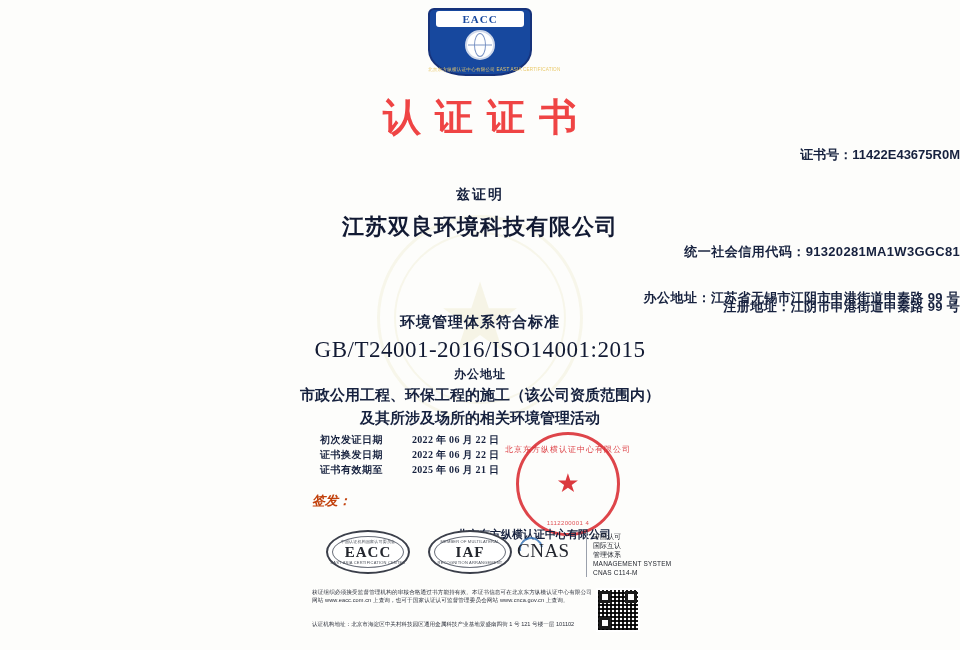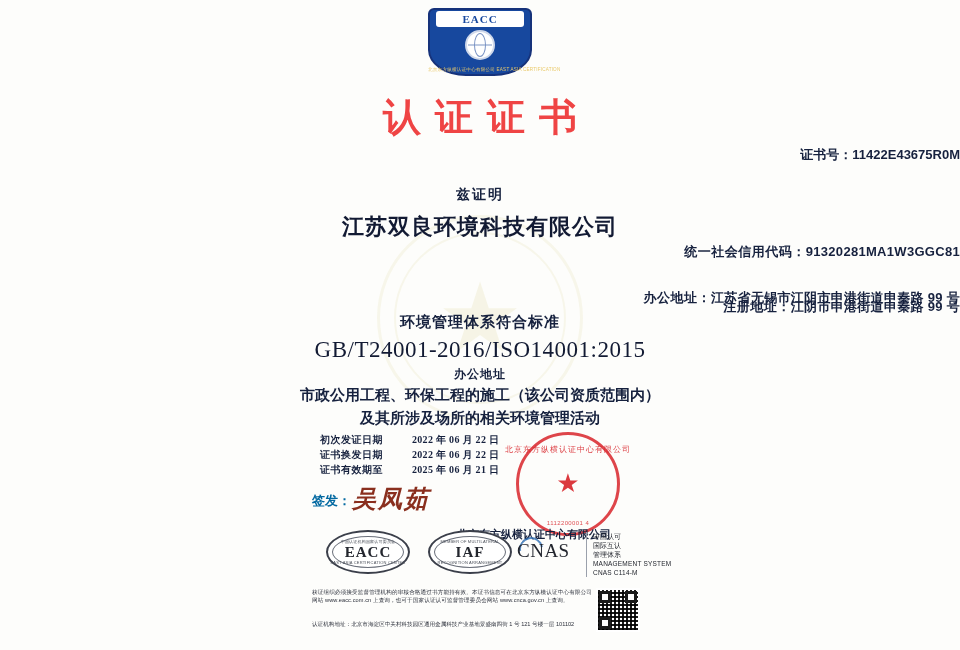--- a/index.html
+++ b/index.html
@@ -278,21 +278,22 @@
     letter-spacing: 0.3px;
   }
 
   
   .sign-label {
     position: absolute;
     left: 312px;
     top: 492px;
     font-size: 13px;
     font-weight: bold;
-    color: #0369a1;
+    color: #c2410c;
+    font-style: italic;
   }
   .signature {
     position: absolute;
     left: 352px;
     top: 483px;
     font-family: "Liberation Serif", serif;
     font-size: 24px;
     font-weight: bold;
     font-style: italic;
     color: #8a2f1e;
@@ -566,21 +567,20 @@
       <span class="dlbl">证书换发日期</span>
       <span class="dval">2022 年 06 月 22 日</span>
     </div>
     <div class="drow">
       <span class="dlbl">证书有效期至</span>
       <span class="dval">2025 年 06 月 21 日</span>
     </div>
   </div>
 
   <div class="sign-label">签发：</div>
-  <div class="signature">吴凤茹</div>
 
   <div class="seal">
     <div class="circle"></div>
     <div class="seal-text">北京东方纵横认证中心有限公司</div>
     <div class="star">★</div>
     <div class="seal-sub">1112200001 4</div>
   </div>
 
   <div class="issuer">北京东方纵横认证中心有限公司</div>
 

